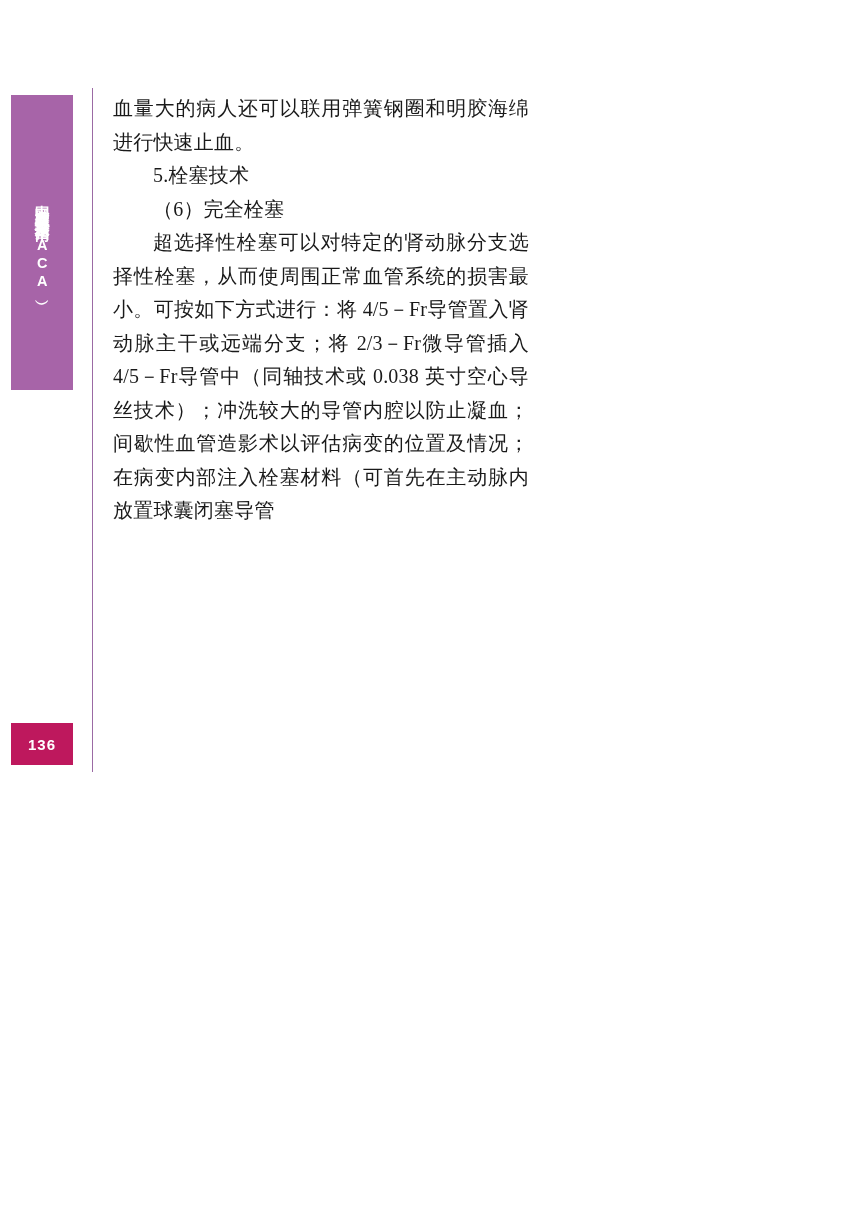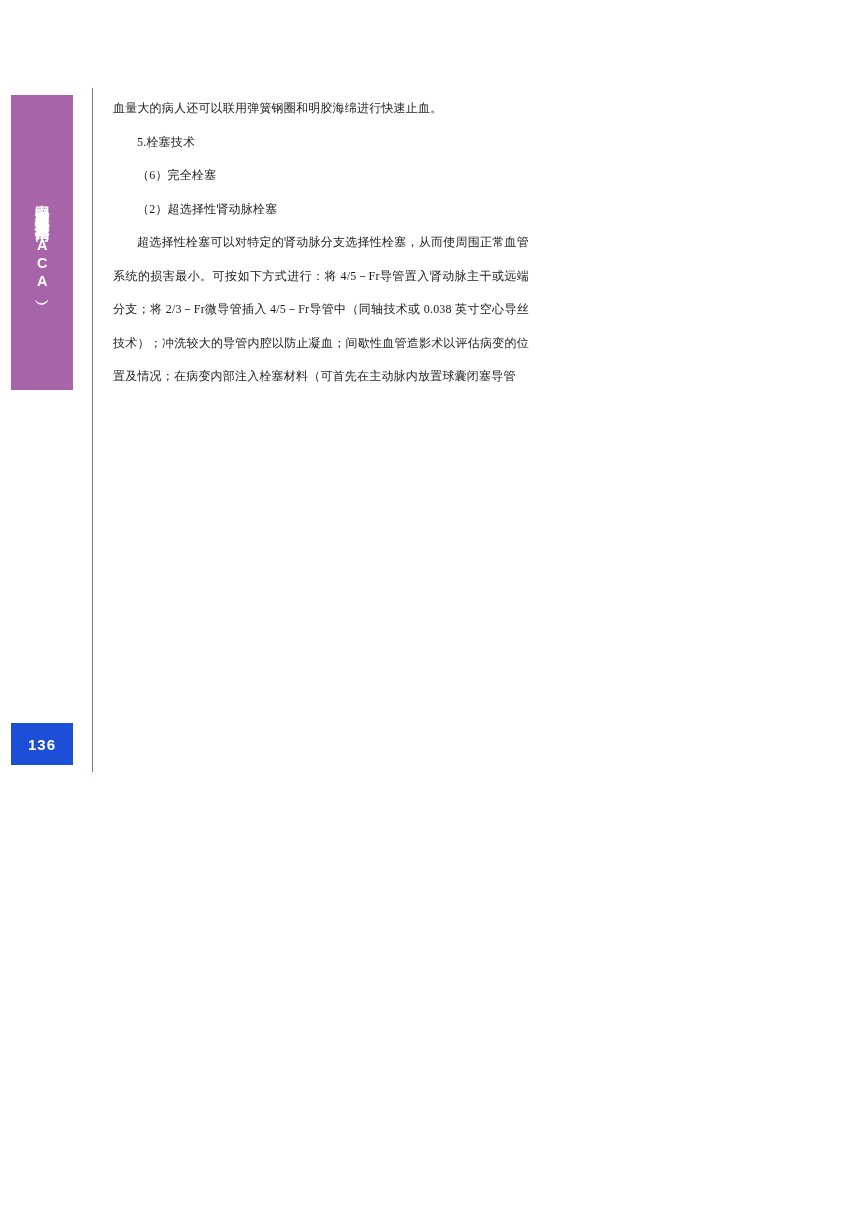--- a/index.html
+++ b/index.html
@@ -50,21 +50,21 @@
     white-space: nowrap;
   }
 
   
   .page-num-tab {
     position: absolute;
     left: 11px;
     top: 723px;
     width: 62px;
     height: 42px;
-    background: #1d4ed8;
+    background: #be185d;
     color: #ffffff;
     font-family: "Liberation Sans", "DejaVu Sans", sans-serif;
     font-size: 15px;
     font-weight: bold;
     display: flex;
     align-items: center;
     justify-content: center;
     letter-spacing: 1px;
   }
 
@@ -79,21 +79,21 @@
   }
 
   
   .text-col {
     position: absolute;
     left: 113px;
     top: 92px;
     width: 416px;
   }
   .para {
-    font-size: 12px;
+    font-size: 20px;
     line-height: 33.5px;
     color: #1a1a1a;
     text-align: justify;
     text-justify: inter-ideograph;
     margin: 0;
     font-family: "Liberation Serif", "DejaVu Serif", serif;
     letter-spacing: 0.2px;
   }
   .para.indent {
     text-indent: 2em;
@@ -112,17 +112,16 @@
   </div>
 
   <div class="page-num-tab">136</div>
 
   <div class="v-rule"></div>
 
   <div class="text-col">
     <p class="para">血量大的病人还可以联用弹簧钢圈和明胶海绵进行快速止血。</p>
     <p class="para heading">5.栓塞技术</p>
     <p class="para heading">（6）完全栓塞</p>
-    <p class="para heading">（2）超选择性肾动脉栓塞</p>
     <p class="para indent">超选择性栓塞可以对特定的肾动脉分支选择性栓塞，从而使周围正常血管系统的损害最小。可按如下方式进行：将 4/5－Fr导管置入肾动脉主干或远端分支；将 2/3－Fr微导管插入 4/5－Fr导管中（同轴技术或 0.038 英寸空心导丝技术）；冲洗较大的导管内腔以防止凝血；间歇性血管造影术以评估病变的位置及情况；在病变内部注入栓塞材料（可首先在主动脉内放置球囊闭塞导管</p>
   </div>
 
 </div>
 
 </body></html>

